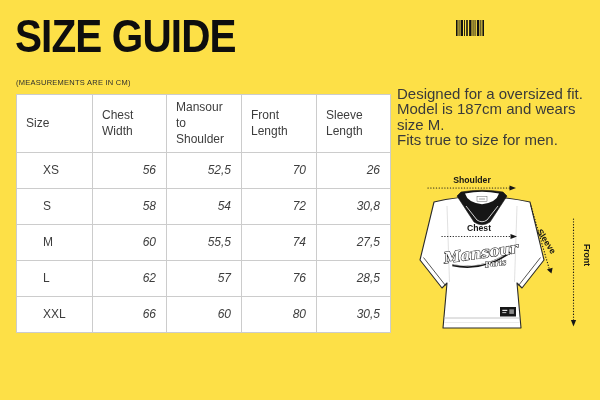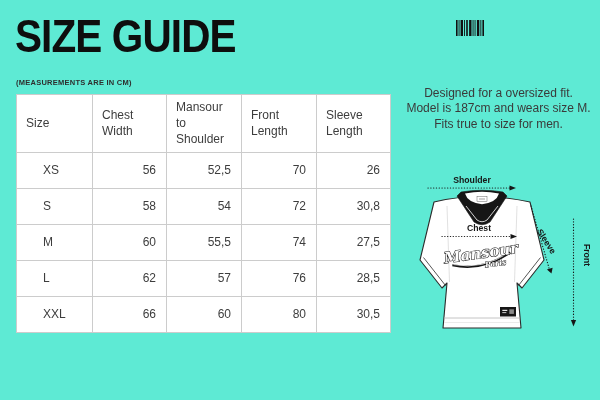--- a/index.html
+++ b/index.html
@@ -1,47 +1,47 @@
 <!DOCTYPE html>
 <html><head>
 <meta charset="utf-8">
 <style>
   html,body { margin:0; padding:0; background:#f4f4f4; }
   .canvas {
-    position:relative; width:600px; height:400px; background:#5eead4;
+    position:relative; width:600px; height:400px; background:#fde047;
     font-family:"Liberation Sans", sans-serif; overflow:hidden;
   }
   .page-title {
     position:absolute; left:15px; top:13px; margin:0;
     font-size:46px; line-height:1; font-weight:800; color:#0e0e0e;
     letter-spacing:-1px; white-space:nowrap;
     transform:scaleX(0.88); transform-origin:0 0;
   }
   .barcode { position:absolute; left:456px; top:19px; }
   .meas-note {
     position:absolute; left:16px; top:78px;
-    font-size:7.5px; font-weight:700; color:#2e2e2e; letter-spacing:0.25px;
+    font-size:7.5px; font-weight:400; color:#2e2e2e; letter-spacing:0.25px;
   }
   table.size-table {
     position:absolute; left:16px; top:94px; width:374px;
     border-collapse:collapse; table-layout:fixed;
   }
   .size-table th, .size-table td {
     border:1px solid #cccccc; color:#3d3d3d; font-size:12px; font-weight:400;
     background:#fff;
   }
   .size-table thead tr { height:46px; }
   .size-table th { text-align:left; padding:4px 6px 4px 9px; line-height:1.35; vertical-align:middle; }
   .size-table tbody tr { height:36px; }
   .size-table td { vertical-align:middle; }
   .size-table td.size-cell { text-align:left; padding-left:26px; }
-  .size-table td.num { text-align:right; padding-right:10px; }
+  .size-table td.num { text-align:right; padding-right:10px;font-style:italic; }
   .fit-notes {
     position:absolute; left:397px; top:86px; width:203px;
-    font-size:12px; color:#3a3a3a; line-height:15.4px;text-align:center;
+    font-size:15px; color:#3a3a3a; line-height:15.4px;
   }
   .diagram { position:absolute; left:415px; top:166px; }
   .diagram text.lbl {
     font-family:"Liberation Sans", sans-serif; font-size:8.7px; font-weight:bold; fill:#161616;
   }
   .diagram text.logo-main {
     font-family:"DejaVu Serif", serif; font-style:italic; font-weight:bold;
     font-size:15px; fill:#ffffff; stroke:#161616; stroke-width:1.1px; paint-order:stroke;
   }
   .diagram text.logo-sub {

